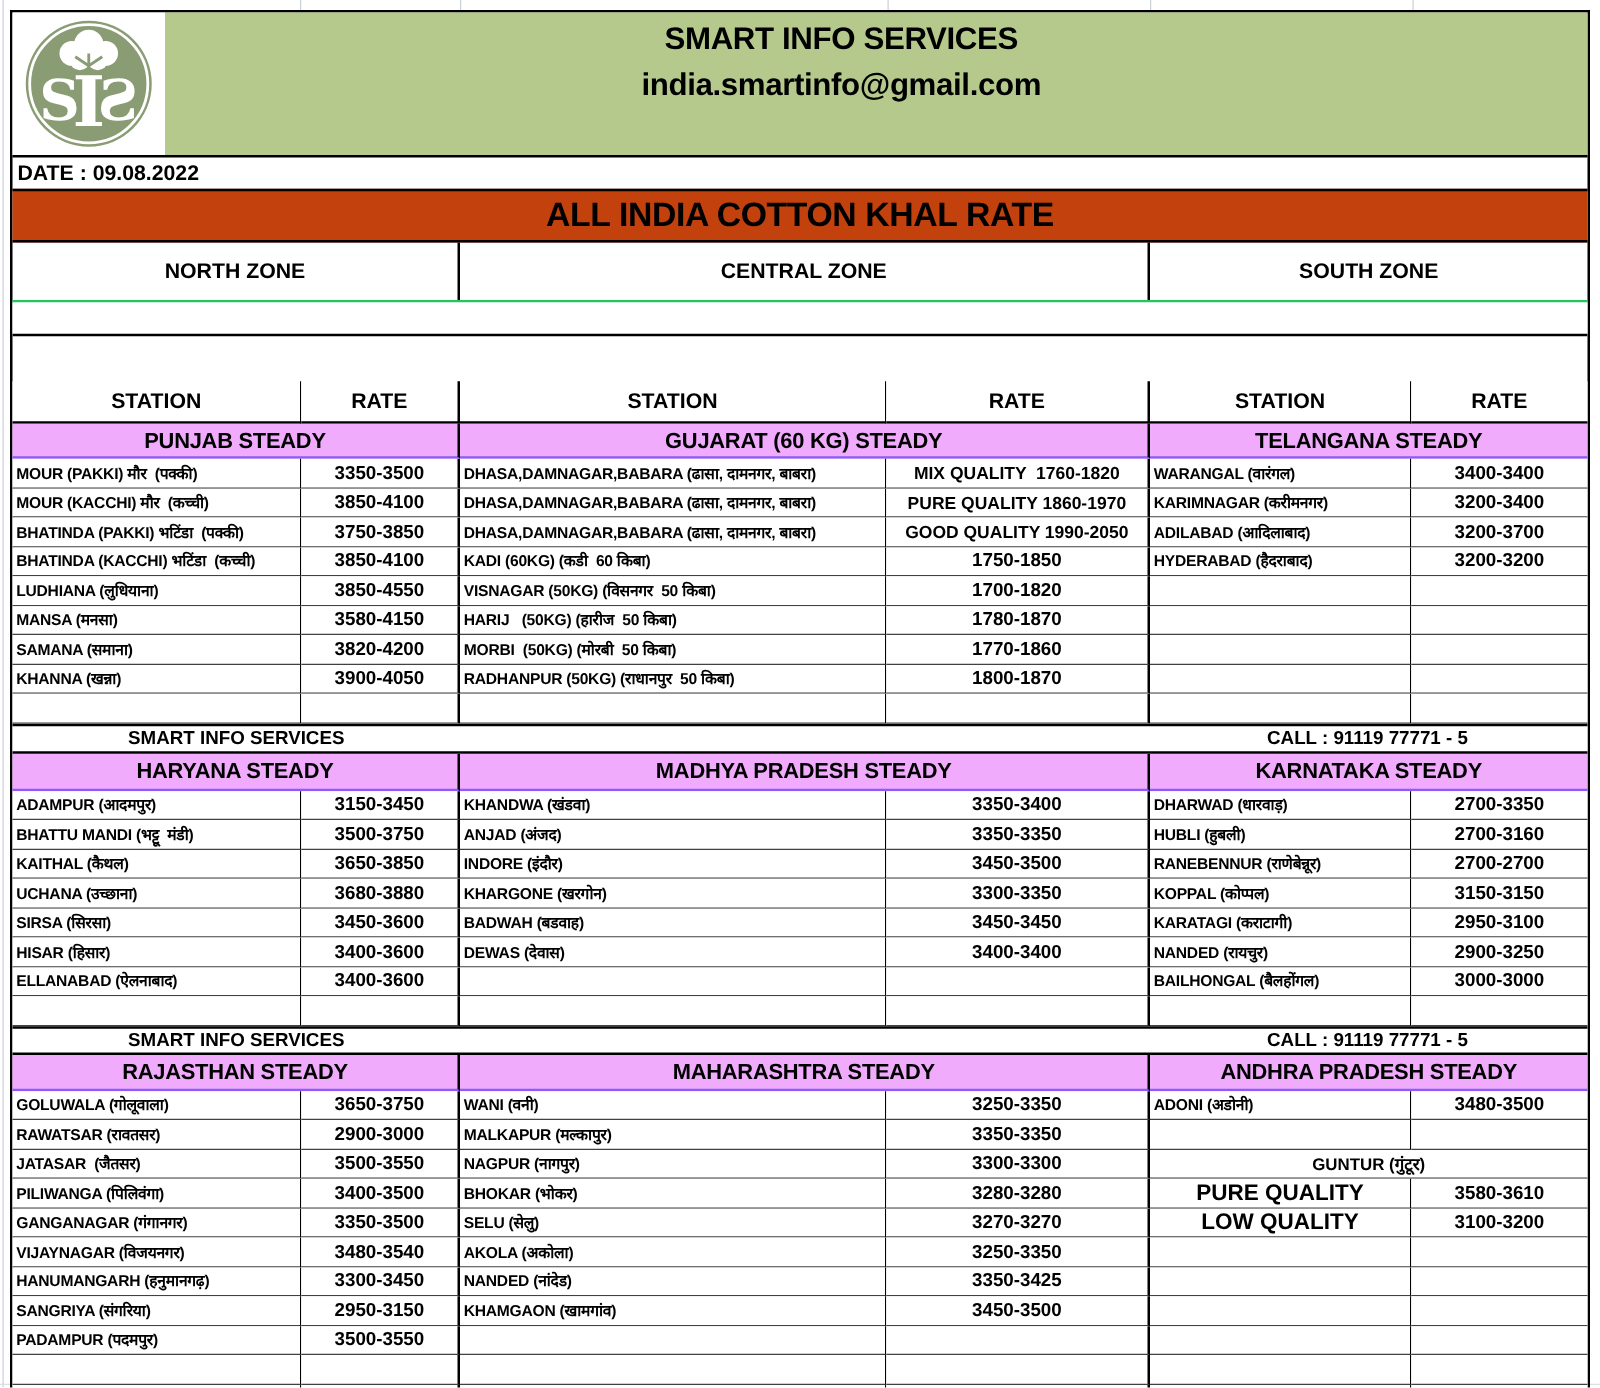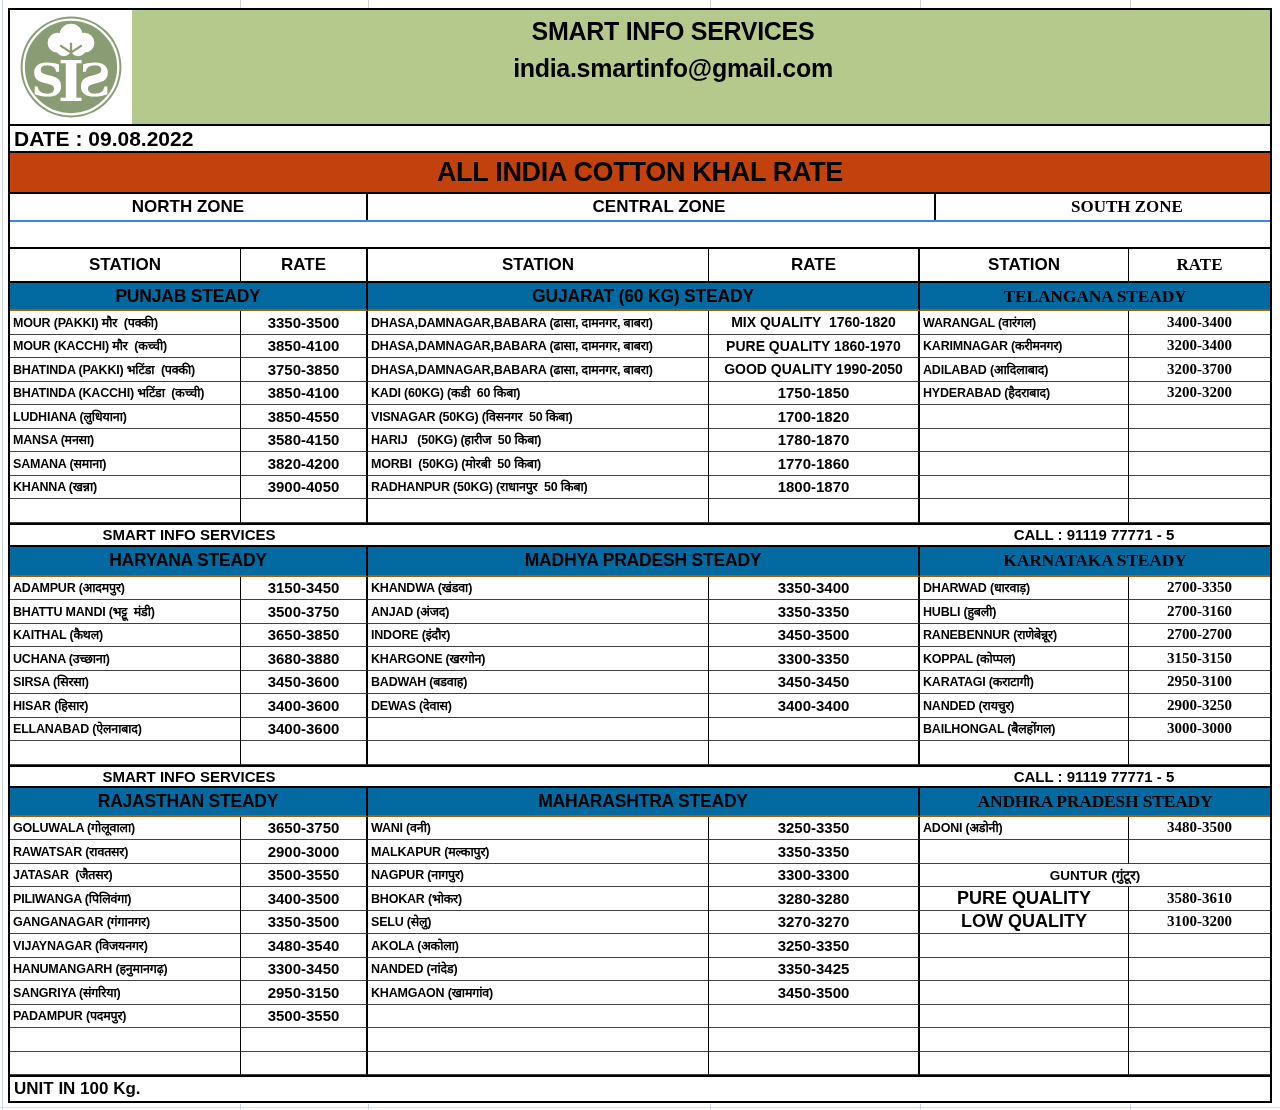--- a/index.html
+++ b/index.html
@@ -11,37 +11,37 @@
   .gridline-v{position:absolute;width:1px;background:#ccd2da;}
   .gridline-h{position:absolute;height:1px;background:#dcdfe4;}
   .sheet{position:absolute;left:8px;top:8px;width:1264px;border:2px solid #000;box-sizing:border-box;background:#fff;}
   
   .hd{height:114px;display:flex;}
   .logo-box{width:122px;background:#fff;display:flex;align-items:center;justify-content:center;}
   .green{flex:1;background:#b6c98c;display:flex;flex-direction:column;align-items:center;padding-top:7px;gap:8px;padding-right:56px;box-sizing:border-box;}
   .brand{font-size:25px;letter-spacing:-0.3px;}
   .email{font-size:25px;letter-spacing:-0.3px;}
   
-  .date-row{height:27px;border-top:2px solid #000;display:flex;align-items:center;padding-left:4px;font-size:21px;box-sizing:border-box;}
+  .date-row{height:27px;border-top:2px solid #000;display:flex;align-items:center;padding-left:4px;font-size:17px;box-sizing:border-box;}
   .title-row{height:43px;border-top:2px solid #000;border-bottom:2px solid #000;background:#c2410c;display:flex;align-items:center;justify-content:center;font-size:27px;letter-spacing:-0.3px;box-sizing:border-box;}
-  .zone-row{height:28px;display:grid;grid-template-columns:358px 552px 350px;border-bottom:2px solid #3b82f6;box-sizing:border-box;gap:16px;}
+  .zone-row{height:48px;display:grid;grid-template-columns:358px 552px 350px;border-bottom:2px solid #22c55e;box-sizing:border-box;}
   .zone-cell{display:flex;align-items:center;justify-content:center;font-size:17px;border-right:2px solid #000;box-sizing:border-box;}
   .zone-cell.last{border-right:none;}
   .spacer{height:27px;border-bottom:2px solid #000;box-sizing:border-box;background:#fff;}
   
   .band{display:grid;grid-template-columns:231px 127px 341px 211px 209px 141px;}
   .cell{box-sizing:border-box;border-right:1px solid #000;border-bottom:1px solid #414141;display:flex;align-items:center;white-space:pre;overflow:hidden;background:#fff;}
   .st{padding-left:3px;font-size:12.5px;letter-spacing:-0.2px;}
   .rt{justify-content:center;font-size:15px;}
   .qual{font-size:14px;}
   .qc{justify-content:center;font-size:18px;}
   .colh{justify-content:center;font-size:17px;border-bottom:2px solid #000;}
-  .sec{grid-column:span 2;justify-content:center;font-size:17.5px;background:#0369a1;border-bottom:2px solid #a16207;border-right:2px solid #000;letter-spacing:-0.2px;}
+  .sec{grid-column:span 2;justify-content:center;font-size:17.5px;background:#f0abfc;border-bottom:2px solid #8b5cf6;border-right:2px solid #000;letter-spacing:-0.2px;}
   .zr{border-right:2px solid #000;}
-  .last{border-right:none;font-family:Liberation Serif, serif;}
+  .last{border-right:none;}
   .merged{grid-column:span 2;justify-content:center;font-size:13.5px;border-right:none;}
   
   .banner{position:relative;border-top:2px solid #000;border-bottom:2px solid #000;box-sizing:border-box;background:#fff;}
   .b1{height:24px;} .b2{height:23px;}
   .banner .bl{position:absolute;left:0;top:0;width:358px;height:100%;display:flex;align-items:center;justify-content:center;font-size:15px;}
   .banner .br{position:absolute;left:908px;top:0;width:352px;height:100%;display:flex;align-items:center;justify-content:center;font-size:15px;}
   .unit-row{height:26px;border-top:2px solid #000;display:flex;align-items:center;padding-left:4px;font-size:17px;box-sizing:border-box;}
 </style>
 </head>
 <body>
@@ -98,21 +98,21 @@
   </div>
 
   <div class="zone-row">
     <div class="zone-cell">NORTH ZONE</div>
     <div class="zone-cell">CENTRAL ZONE</div>
     <div class="zone-cell last">SOUTH ZONE</div>
   </div>
 
   <div class="spacer"></div>
 
-  <div class="band" style="grid-template-rows:34px 28px repeat(9,23.5px);">
+  <div class="band" style="grid-template-rows:34px 28px repeat(9,23.5px);margin-top:36px;">
     <div class="cell colh">STATION</div>
     <div class="cell colh zr">RATE</div>
     <div class="cell colh">STATION</div>
     <div class="cell colh zr">RATE</div>
     <div class="cell colh">STATION</div>
     <div class="cell colh last">RATE</div>
 
     <div class="cell sec">PUNJAB STEADY</div>
     <div class="cell sec">GUJARAT (60 KG) STEADY</div>
     <div class="cell sec last">TELANGANA STEADY</div>

